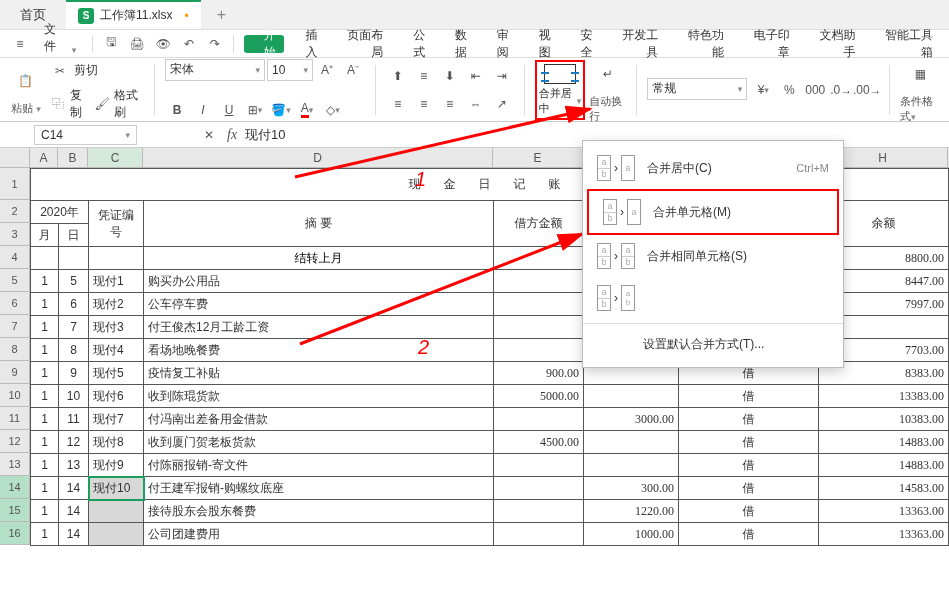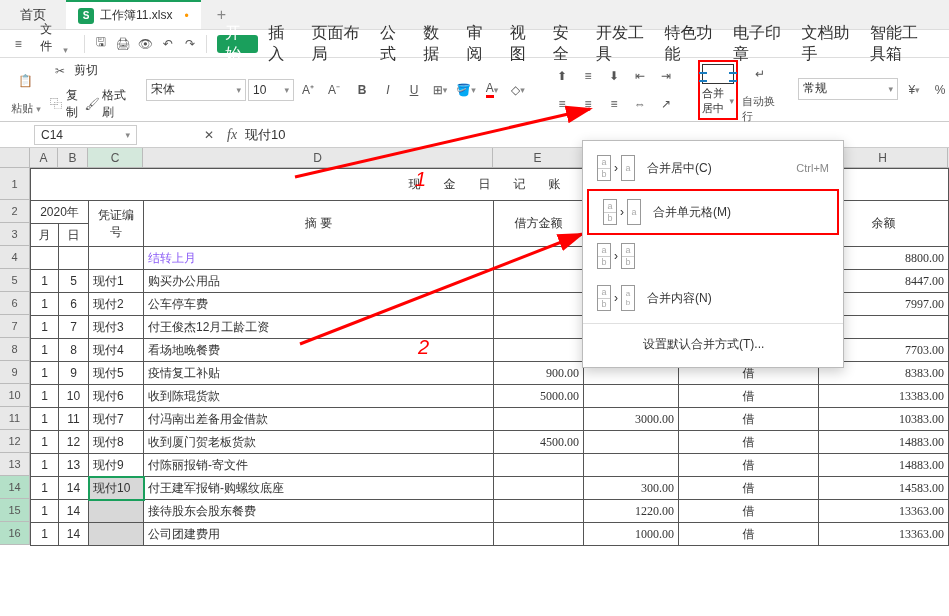--- a/index.html
+++ b/index.html
@@ -12,21 +12,21 @@
 .file-icon { width: 16px; height: 16px; background: #1a9f5c; border-radius: 3px; display: flex; align-items: center; justify-content: center; color: #fff; font-size: 10px; font-weight: bold; }
 .file-tab .dirty { color: #f90; margin-left: 6px; }
 .new-tab { padding: 0 16px; color: #888; font-size: 16px; cursor: pointer; }
 
 
 .menubar { height: 28px; display: flex; align-items: center; padding: 0 8px; gap: 2px; border-bottom: 1px solid #ddd; font-size: 12px; }
 .menu-btn { width: 24px; height: 22px; display: flex; align-items: center; justify-content: center; cursor: pointer; color: #555; }
 .file-menu { padding: 0 10px; height: 22px; display: flex; align-items: flex-end; gap: 4px; cursor: pointer; }
 .sep { width: 1px; height: 18px; background: #ddd; margin: 0 4px; }
 .ribbon-tabs { display: flex; gap: 2px; margin-left: 4px; }
-.ribbon-tab { padding: 0 8px; height: 18px; display: flex; align-items: center; cursor: pointer; font-size: 16px; }
+.ribbon-tab { padding: 0 8px; height: 18px; display: flex; align-items: center; cursor: pointer; font-size: 12px; text-align: right; }
 .ribbon-tab.active { background: #1a9f5c; color: #fff; border-radius: 3px; }
 
 
 .ribbon { height: 64px; border-bottom: 1px solid #ccc; display: flex; padding: 4px 8px; gap: 4px; align-items: center; }
 .rgroup { display: flex; flex-direction: column; align-items: center; gap: 2px; }
 .rbtn { width: 24px; height: 24px; display: flex; align-items: center; justify-content: center; color: #555; cursor: pointer; }
 .rbig { width: 36px; height: 36px; }
 .rlabel { font-size: 11px; color: #555; }
 .rrow { display: flex; gap: 2px; align-items: center; }
 .sel { border: 1px solid #ccc; height: 22px; padding: 0 4px; display: flex; align-items: center; background: #fff; font-size: 12px; }
@@ -69,21 +69,21 @@
 .rowheads { position: absolute; left: 0; top: 20px; width: 30px; }
 .rh { height: 23px; border-bottom: 1px solid #bbb; border-right: 1px solid #bbb; background: #e8e8e8; text-align: center; font-size: 11px; color: #555; line-height: 23px; }
 .rh.sel-row { background: #b4e0c8; }
 .rh.tall { height: 32px; line-height: 32px; }
 
 .cells { position: absolute; left: 30px; top: 20px; }
 table.sheet { border-collapse: collapse; }
 table.sheet td { border: 1px solid #555; height: 23px; font-size: 12px; padding: 0 4px; vertical-align: middle; }
 .title-cell { text-align: center; font-size: 18px; letter-spacing: 10px; font-family: SimSun, serif; height: 32px !important; }
 .chead { text-align: center; background: #fff; }
-.red { color: #8b5cf6; text-align: left; }
+.red { color: #000000; text-align: center; }
 .num { text-align: right; font-family: Liberation Serif, serif; }
 .cen { text-align: center; }
 .sel-cell { outline: 2px solid #1a9f5c; outline-offset: -1px; background: #d8d8d8; }
 .sel-range td.cc { background: #d8d8d8; }
 
 
 .arrow { position: absolute; z-index: 50; pointer-events: none; }
 .arrow svg { overflow: visible; }
 .anno { position: absolute; color: #ff0000; font-size: 20px; font-style: italic; z-index: 51; }
 
@@ -143,21 +143,21 @@
         <span>剪切</span>
       </div>
     <div class="rrow">
         <span class="rbtn">⿻</span>
         <span>复制</span> 
         <span class="rbtn">🖌</span>
         <span>格式刷</span>
       </div>
   </div>
   <div class="vsep"></div>
-  <div style="display:flex;flex-direction:row;gap:4px;">
+  <div style="display:flex;flex-direction:column;gap:16px;">
     <div class="rrow">
       <div class="sel fontbox">
           <span>宋体</span>
           <span class="caret">▾</span>
         </div>
       <div class="sel sizebox">
           <span>10</span>
           <span class="caret">▾</span>
         </div>
       <span class="rbtn">A⁺</span>
@@ -459,31 +459,31 @@
         <div class="dd-cell split">
           <span>a</span>
           <span>b</span>
         </div>
         <span style="align-self:center">›</span>
         <div class="dd-cell split">
           <span>a</span>
           <span>b</span>
         </div>
       </div>
+    <span class="dd-label">合并相同单元格(S)</span>
   </div>
   <div class="dd-item">
     <div class="dd-icon-pair">
         <div class="dd-cell split">
           <span>a</span>
           <span>b</span>
         </div>
         <span style="align-self:center">›</span>
         <div class="dd-cell" style="font-size:8px">a<br>b</div>
       </div>
-    <span class="dd-label">合并内容(N)</span>
   </div>
   <div class="dd-sep"></div>
   <div class="dd-row2">设置默认合并方式(T)...</div>
 </div>
 
 <div class="arrow" style="top:105px;left:295px">
   <svg width="310" height="75">
       <defs>
         <marker id="ah1" markerWidth="10" markerHeight="10" refX="8" refY="3" orient="auto">
           <path d="M0,0 L9,3 L0,6 Z" fill="#ff0000"></path>

